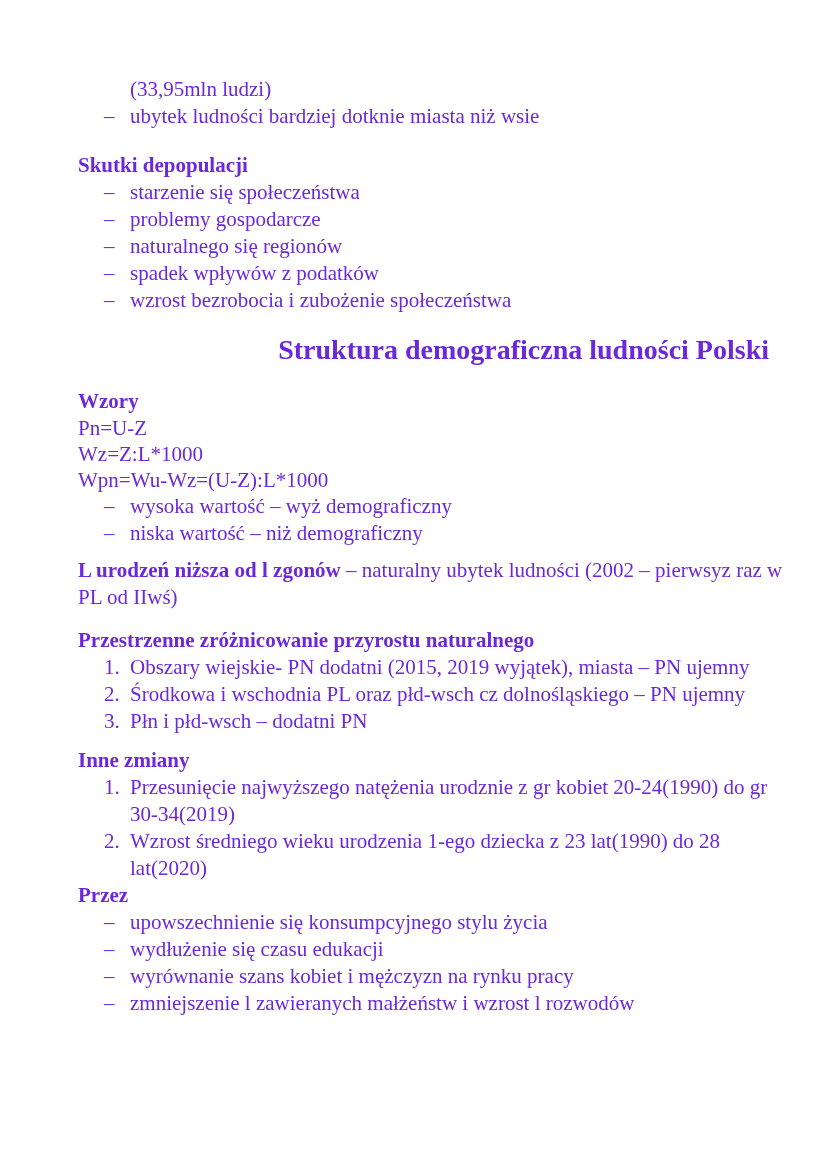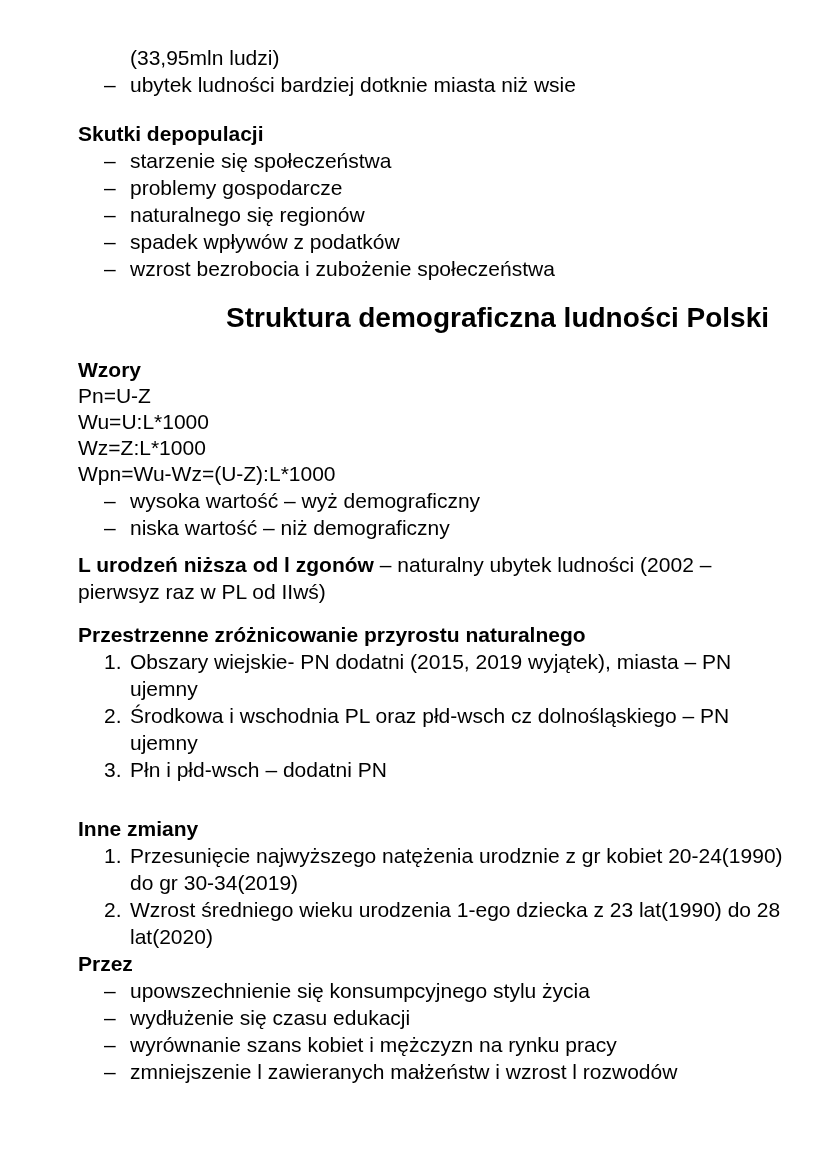--- a/index.html
+++ b/index.html
@@ -3,25 +3,25 @@
 <meta charset="utf-8">
 <style>
   * { margin:0; padding:0; box-sizing:border-box; }
   html,body { background:#ffffff; }
   .page {
     position:relative;
     width:828px;
     height:1171px;
     margin:0 auto;
     background:#ffffff;
-    color:#000000;
-    font-family:Liberation Sans, sans-serif;
+    color:#6d28d9;
+    font-family:Liberation Serif, serif;
     font-size:21px;
     line-height:27px;
-    padding:44px 40px 0 78px;
+    padding:76px 40px 0 78px;
     overflow:hidden;
   }
   .indent { margin-left:52px; }
   ul.dash, ol.num { list-style:none; }
   ul.dash li, ol.num li { position:relative; padding-left:52px; }
   ul.dash li::before {
     content:"–";
     position:absolute; left:26px; top:0;
   }
   ol.num { counter-reset:n; }
@@ -38,21 +38,21 @@
     line-height:36px;
     font-weight:700;
     text-align:right;
     position:relative;
     left:-19px; 
   }
   .gap-wzory { margin-top:20px; }
   .formulas { line-height:26px; }
   .para { margin-top:10px; }
   .gap-przestrzenne { margin-top:16px; }
-  .gap-inne { margin-top:32px; }
+  .gap-inne { margin-top:12px; }
   .sub-heading { font-weight:700; }
   .bold { font-weight:700; }
 </style>
 </head>
 <body>
 
 <div class="page">
 
   <div class="indent">(33,95mln ludzi)</div>
 
@@ -67,21 +67,20 @@
     <li>naturalnego się regionów</li>
     <li>spadek wpływów z podatków</li>
     <li>wzrost bezrobocia i zubożenie społeczeństwa</li>
   </ul>
 
   <h1 class="doc-title">Struktura demograficzna ludności Polski</h1>
 
   <div class="heading gap-wzory">Wzory</div>
   <div class="formulas">
     <div>Pn=U-Z</div>
-    <div>Wu=U:L*1000</div>
     <div>Wz=Z:L*1000</div>
     <div>Wpn=Wu-Wz=(U-Z):L*1000</div>
   </div>
   <ul class="dash">
     <li>wysoka wartość – wyż demograficzny</li>
     <li>niska wartość – niż demograficzny</li>
   </ul>
 
   <p class="para">
     <span class="bold">L urodzeń niższa od l zgonów</span><span> – naturalny ubytek ludności (2002 – pierwsyz raz w PL od IIwś)</span>

